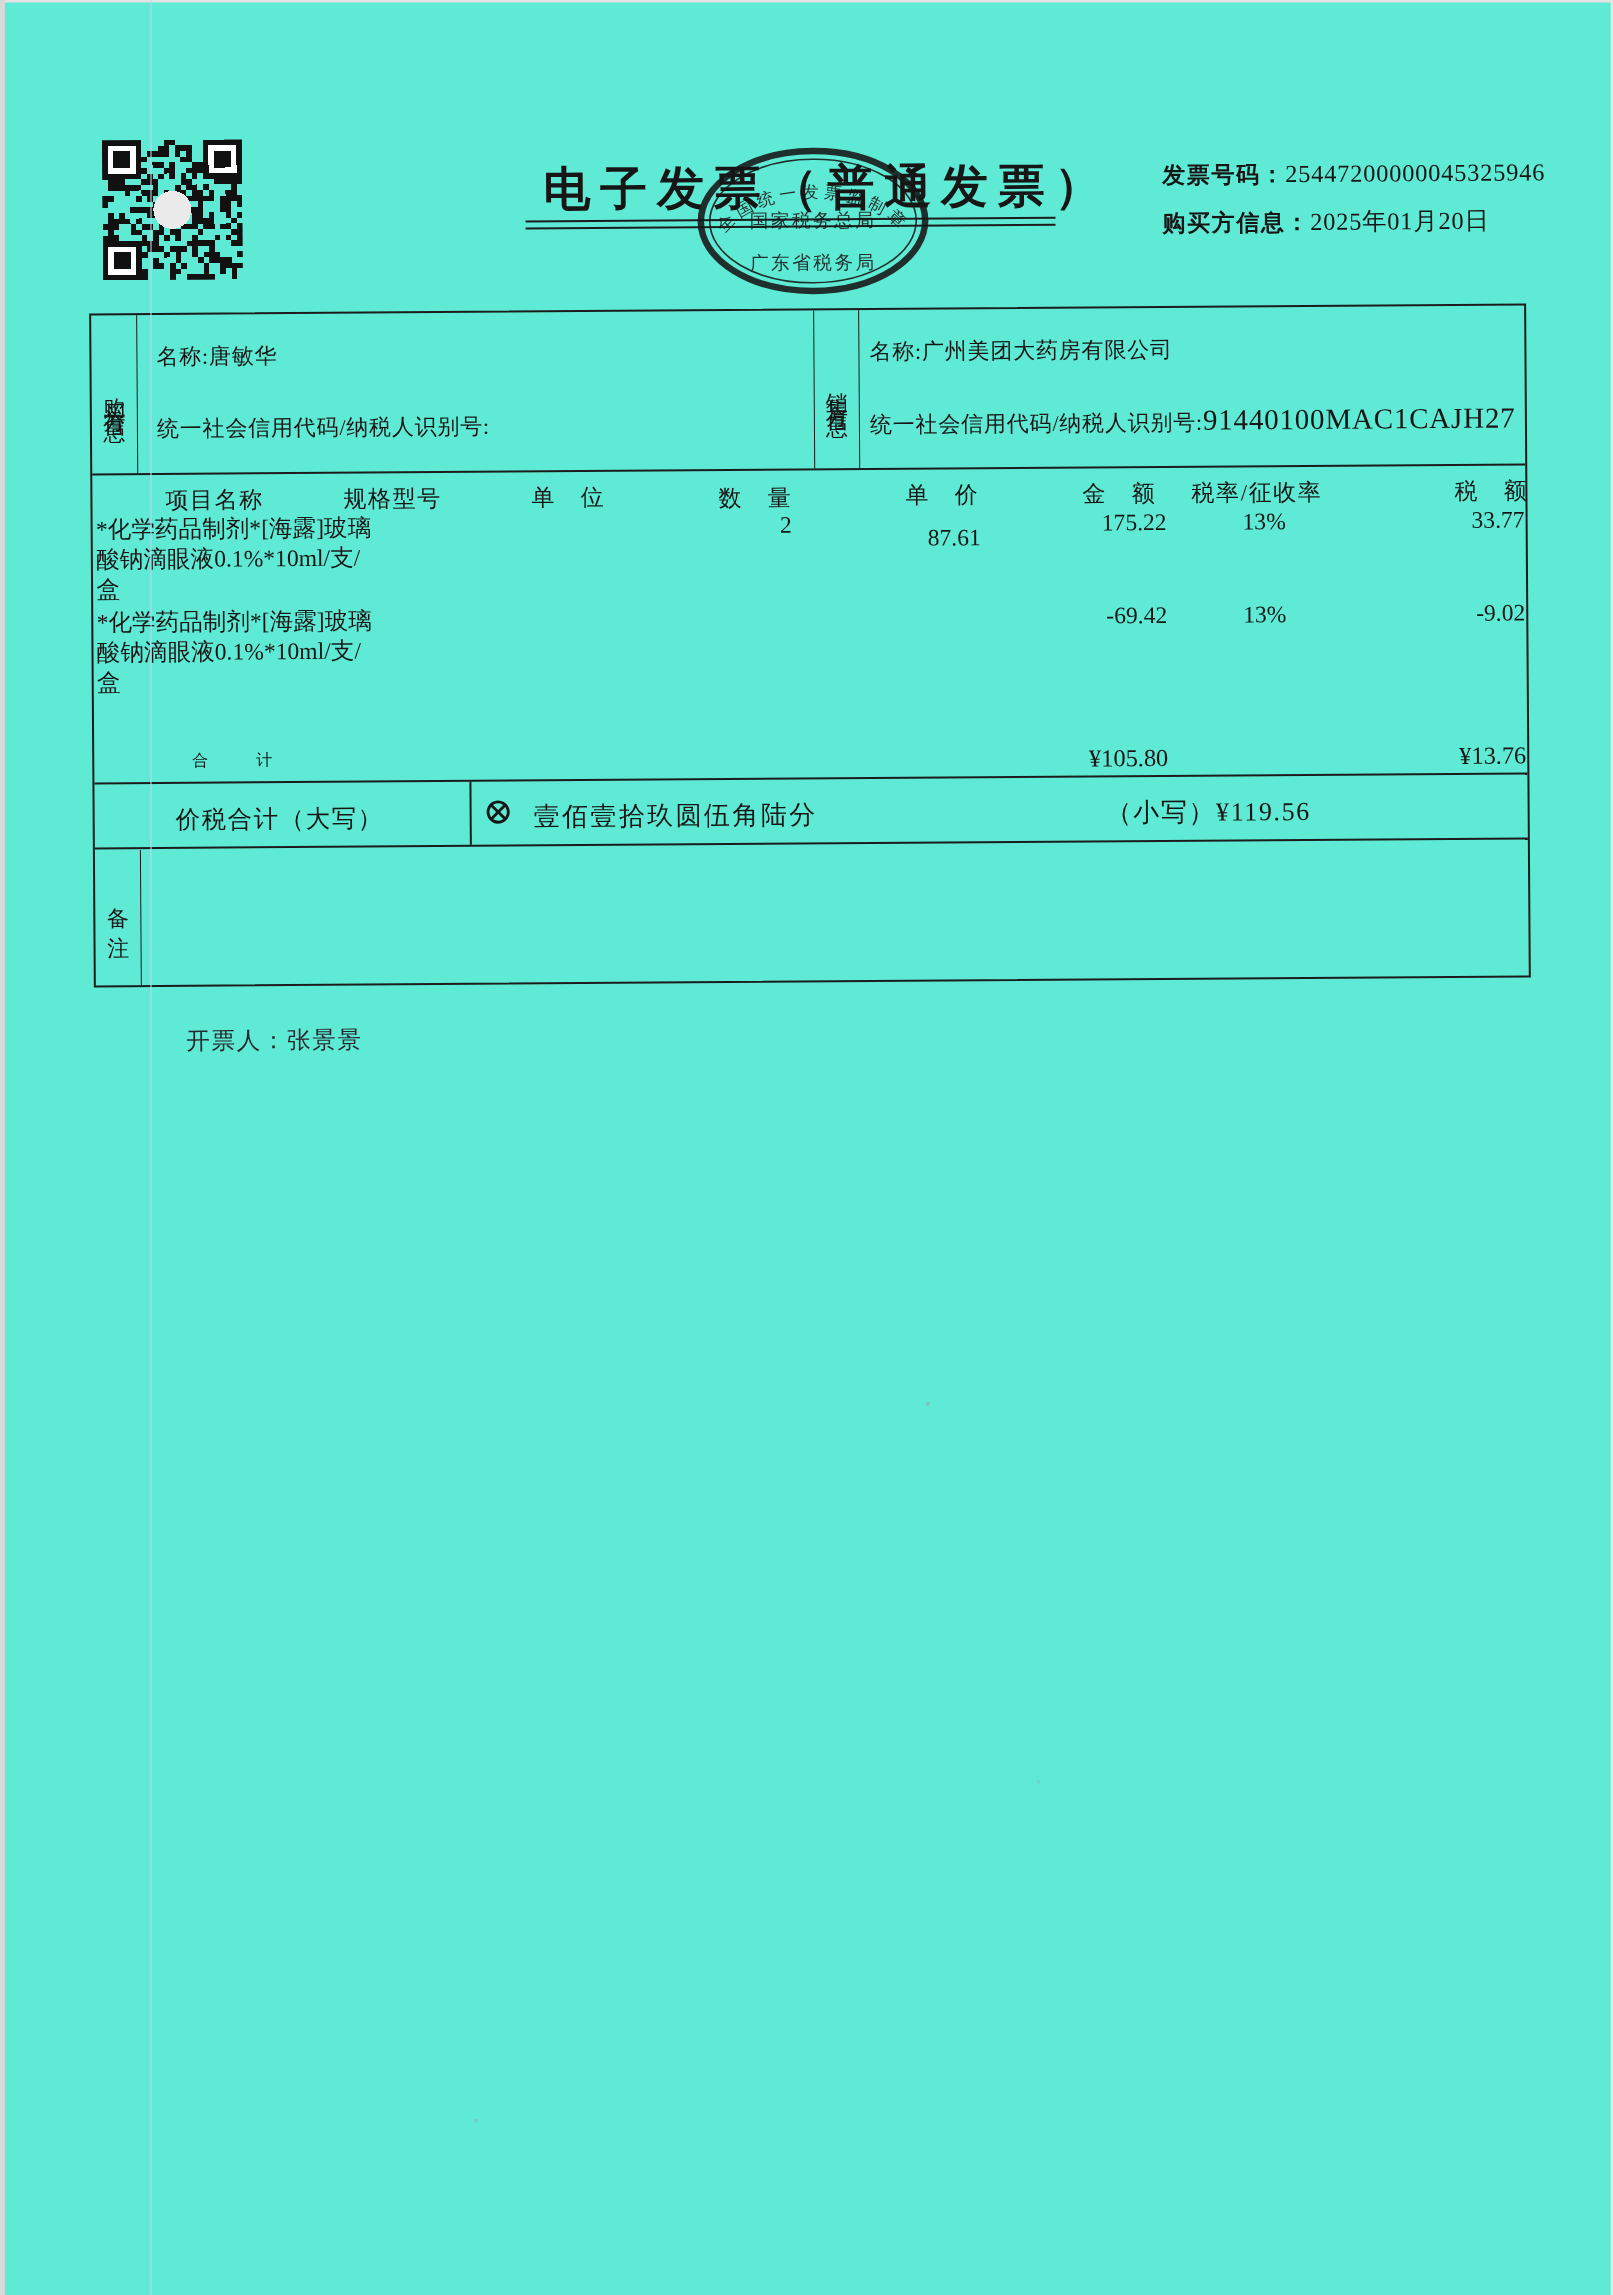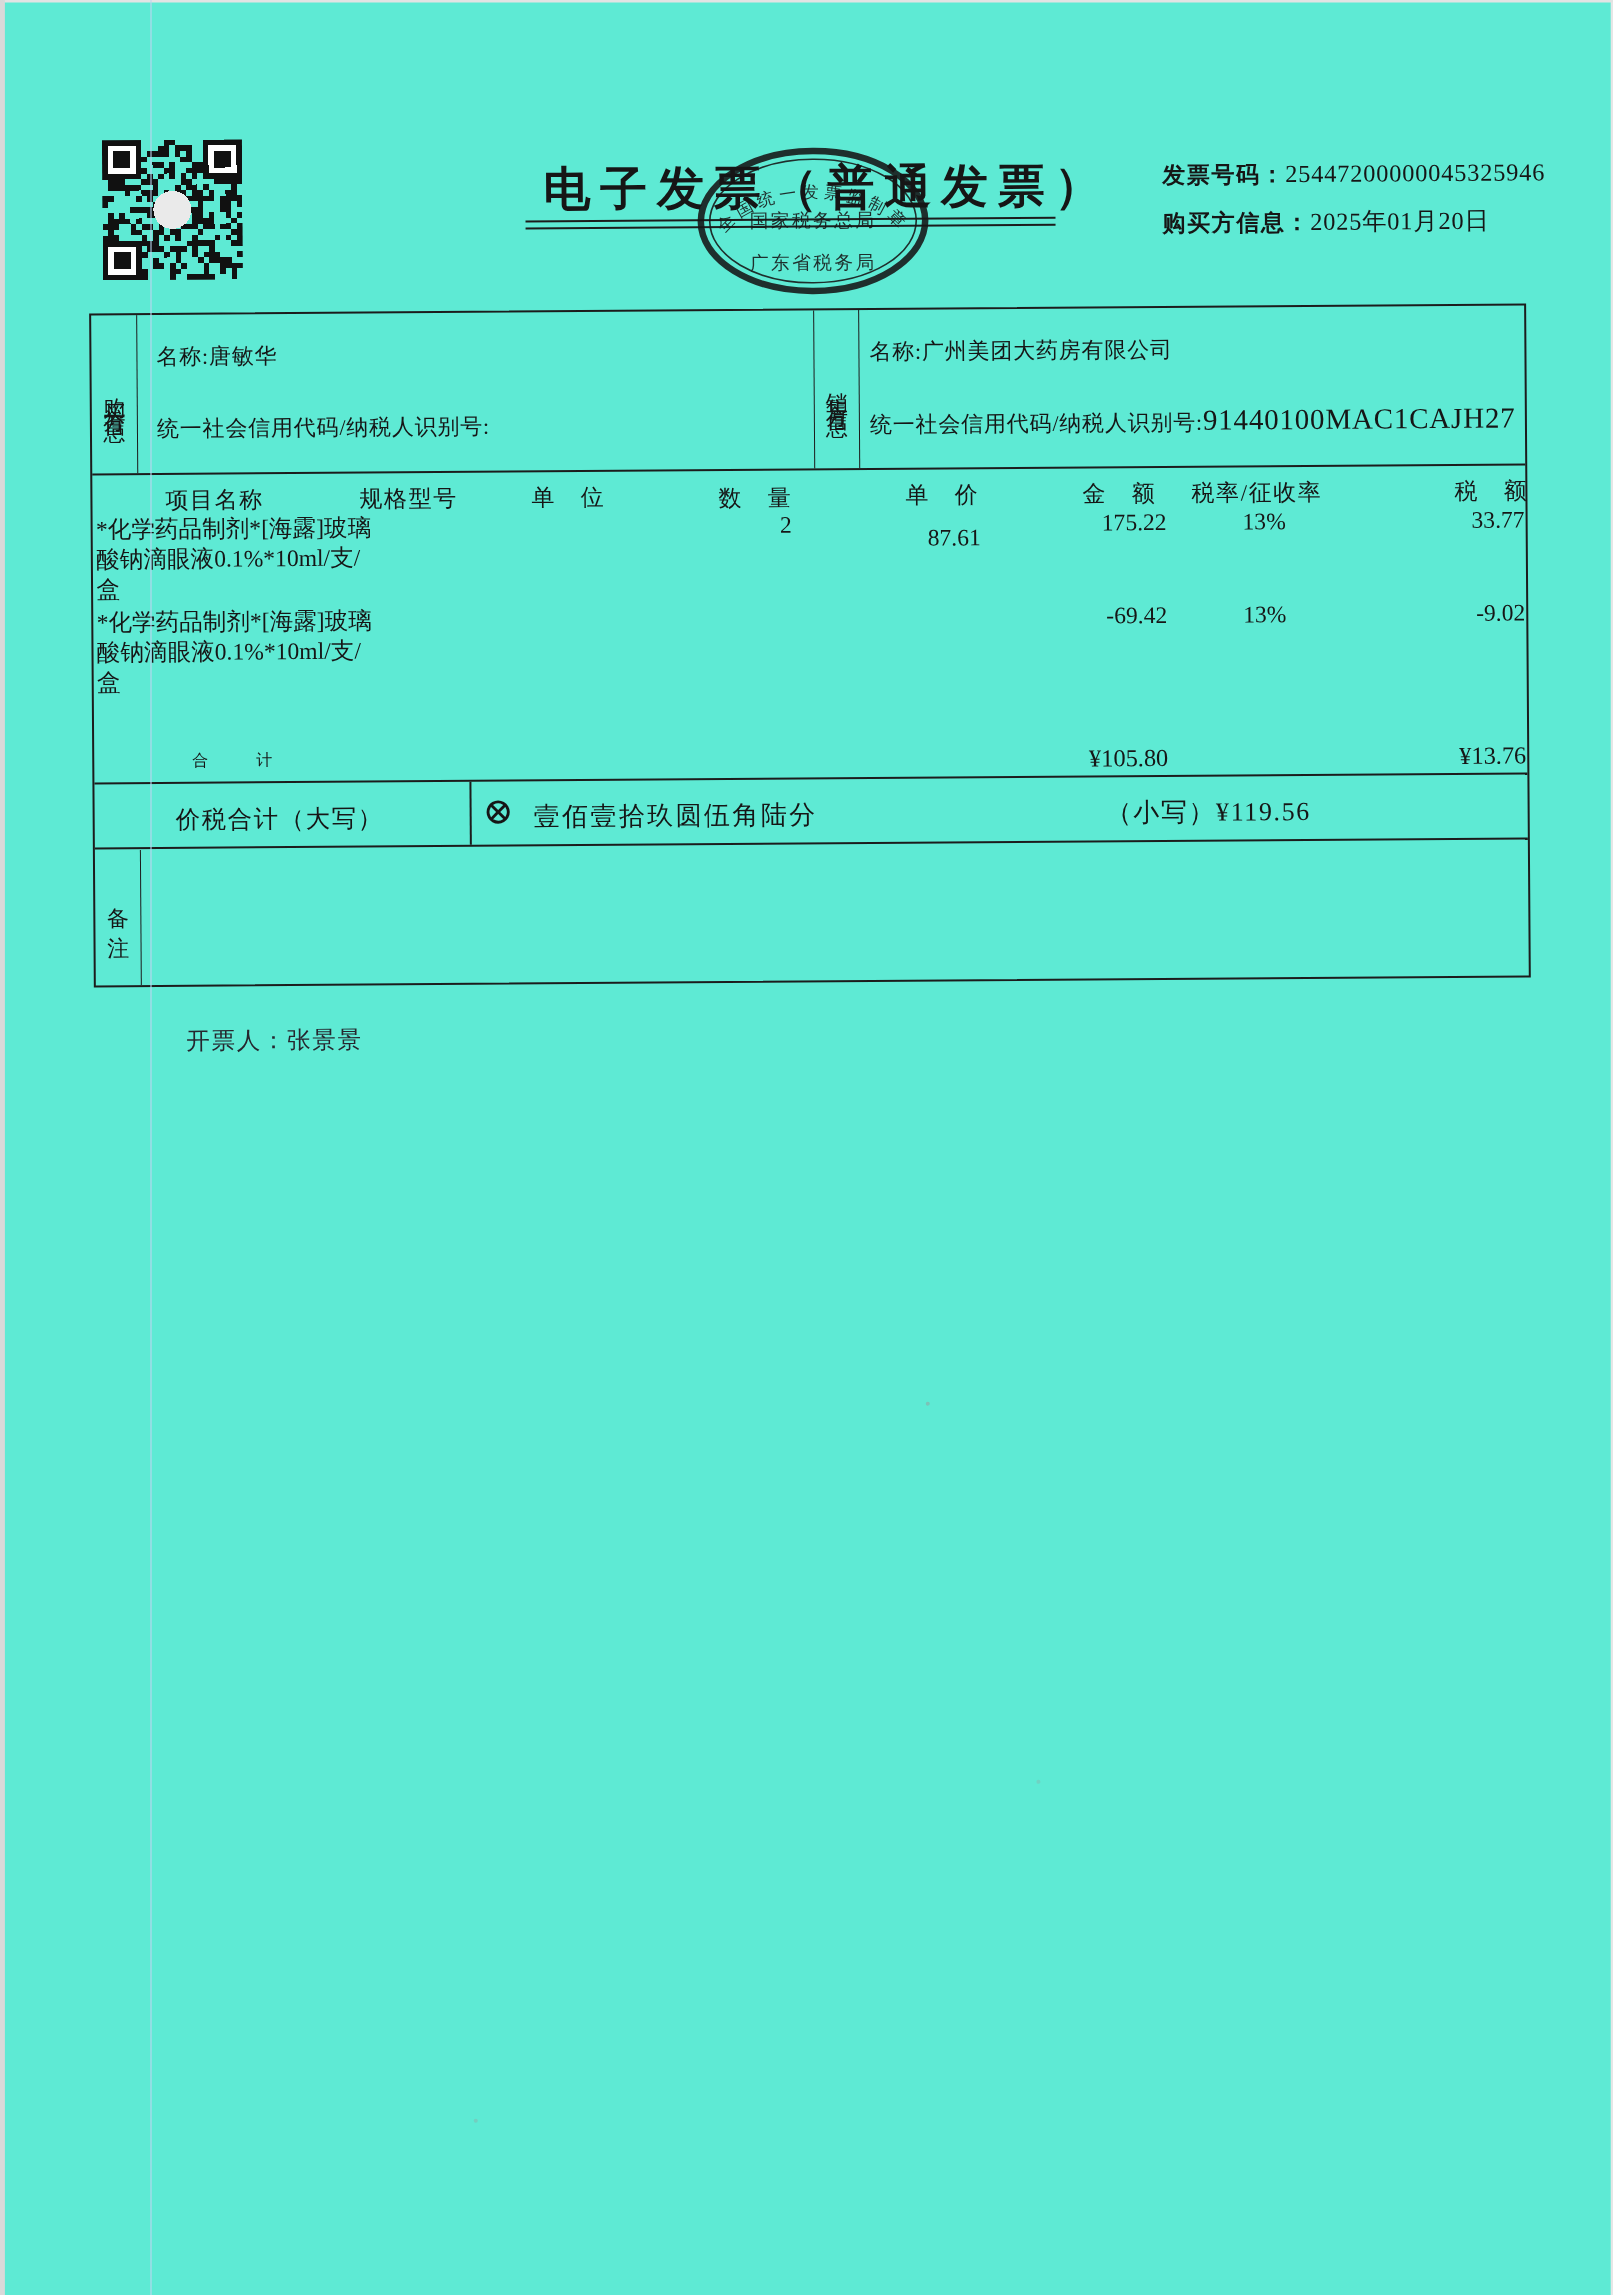--- a/index.html
+++ b/index.html
@@ -353,21 +353,21 @@
         <div class="abs f27" style="left:778px;top:27px">
           <span>名称:</span><span>广州美团大药房有限公司</span>
         </div>
         <div class="abs f27" style="left:778px;top:96px">
           <span>统一社会信用代码/纳税人识别号:</span><span class="f36">91440100MAC1CAJH27</span>
         </div>
       </div>
 
       <div class="secB">
         <div class="abs hdr" style="left:73px;top:9.8px">项目名称</div>
-        <div class="abs hdr" style="left:267px;top:9.8px">规格型号</div>
+        <div class="abs hdr" style="left:251px;top:9.8px">规格型号</div>
         <div class="abs hdr" style="left:439px;top:9.8px">单　位</div>
         <div class="abs hdr" style="left:626px;top:12px">数　量</div>
         <div class="abs hdr" style="left:813px;top:9.8px">单　价</div>
         <div class="abs hdr" style="left:990px;top:9.8px">金　额</div>
         <div class="abs hdr" style="left:1099px;top:9.8px">税率/征收率</div>
         <div class="abs hdr" style="left:1362px;top:9.8px">税　额</div>
 
         <div>
           <div class="cell name" style="left:3.3px;top:39px">*化学药品制剂*[海露]玻璃酸钠滴眼液0.1%*10ml/支/盒</div>
           <div class="cell num c-qty" style="top:41px">2</div>

